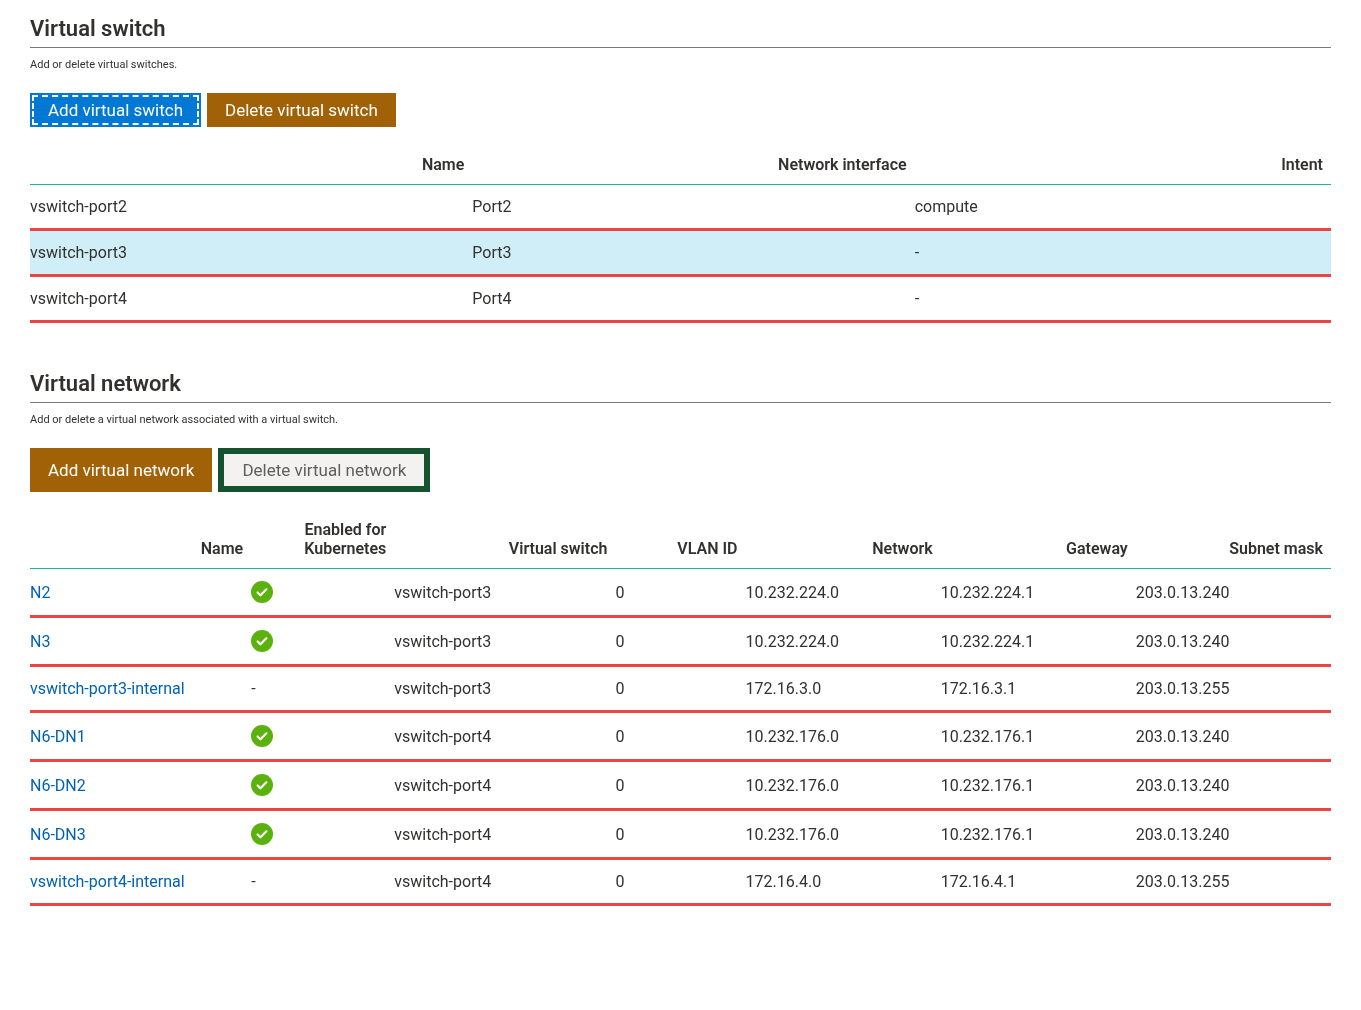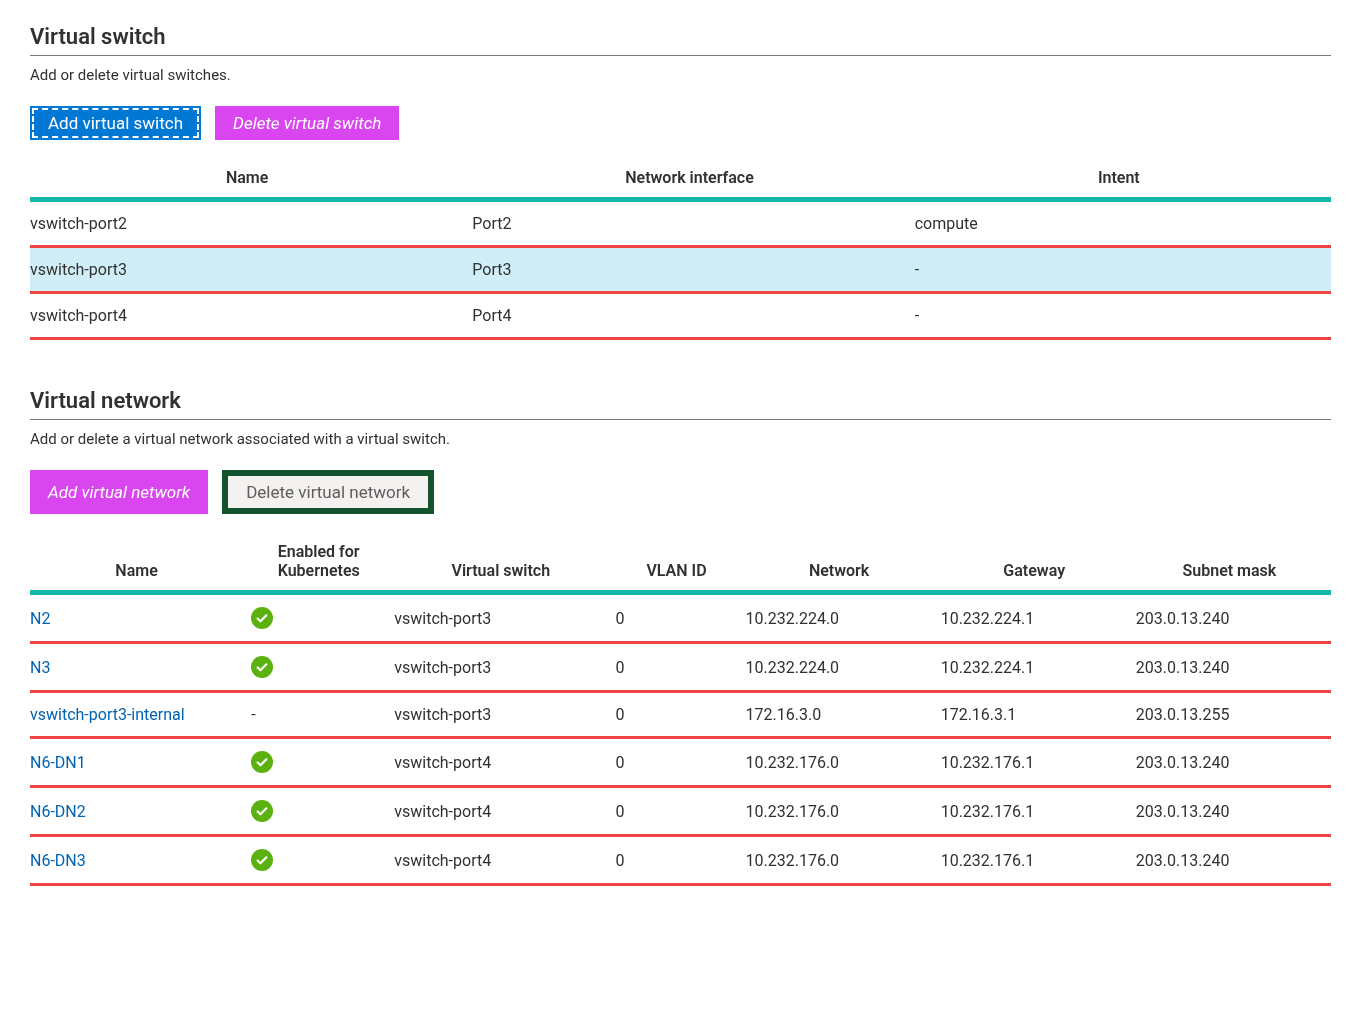--- a/index.html
+++ b/index.html
@@ -5,42 +5,42 @@
   html, body {
     margin: 0;
     padding: 0;
     background: #ffffff;
     font-family: "Segoe UI", -apple-system, BlinkMacSystemFont, Roboto, Arial, sans-serif;
     color: #323130;
     font-size: 16px;
   }
   .page {
     width: 1361px;
-    padding: 24px 30px 40px 30px;
+    padding: 16px 30px 40px 30px;
     box-sizing: border-box;
   }
 
   .section {
     margin-bottom: 48px;
   }
   .section-title {
     font-size: 22px;
     font-weight: 600;
     border-bottom: 1px solid #7a7a7a;
     padding-bottom: 6px;
     margin: 0 0 10px 0;
   }
   .section-desc {
-    font-size: 15px;
+    font-size: 11px;
     margin-bottom: 22px;
   }
 
   .btn-row {
     display: flex;
-    gap: 14px;
+    gap: 6px;
     margin-bottom: 18px;
   }
   .btn {
     display: inline-flex;
     align-items: center;
     justify-content: center;
     padding: 6px 18px;
     font-size: 17px;
     border: none;
     cursor: pointer;
@@ -50,41 +50,40 @@
   }
   .btn-primary {
     background: #0078d4;
     color: #fff;
   }
   .btn-primary.focused {
     outline: 2px dashed #fff;
     outline-offset: -4px;
   }
   .btn-dark {
-    background: #d946ef;
+    background: #a16207;
     color: #fff;
-    font-style: italic;
   }
   .btn-disabled {
     background: #f3f2f1;
     border: 6px solid #14532d;
     color: #605e5c;
     cursor: default;
   }
 
   table {
     width: 100%;
     border-collapse: collapse;
     font-size: 16px;
   }
   th {
-    text-align: center;
+    text-align: right;
     font-weight: 600;
     padding: 10px 8px 10px 0;
-    border-bottom: 5px solid #14b8a6;
+    border-bottom: 1px solid #14b8a6;
     vertical-align: bottom;
   }
   td {
     padding: 12px 8px 12px 0;
     border-bottom: 3px solid #ef4444;
     vertical-align: middle;
   }
   tr.selected td {
     background: #d0eef7;
   }
@@ -256,17 +255,26 @@
                 <svg viewBox="0 0 16 16" fill="none" xmlns="http://www.w3.org/2000/svg">
                   <path d="M3 8.5L6.2 11.7L13 4.9" stroke="white" stroke-width="2.5" stroke-linecap="round" stroke-linejoin="round"></path>
                 </svg>
               </span></td>
             <td>vswitch-port4</td>
             <td>0</td>
             <td>10.232.176.0</td>
             <td>10.232.176.1</td>
             <td>203.0.13.240</td>
           </tr>
+          <tr>
+            <td><a class="link">vswitch-port4-internal</a></td>
+            <td>-</td>
+            <td>vswitch-port4</td>
+            <td>0</td>
+            <td>172.16.4.0</td>
+            <td>172.16.4.1</td>
+            <td>203.0.13.255</td>
+          </tr>
         </tbody>
     </table>
   </div>
 
 </div>
 
 </body></html>

